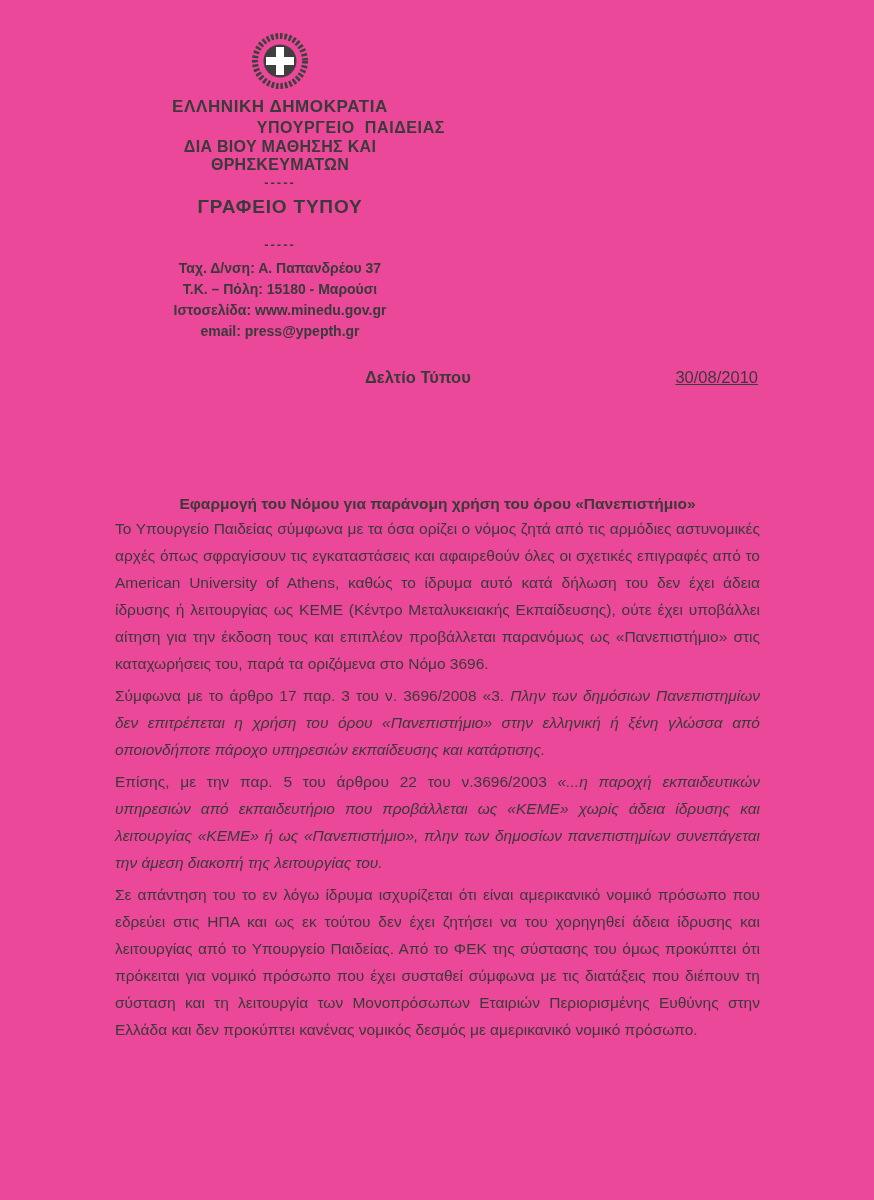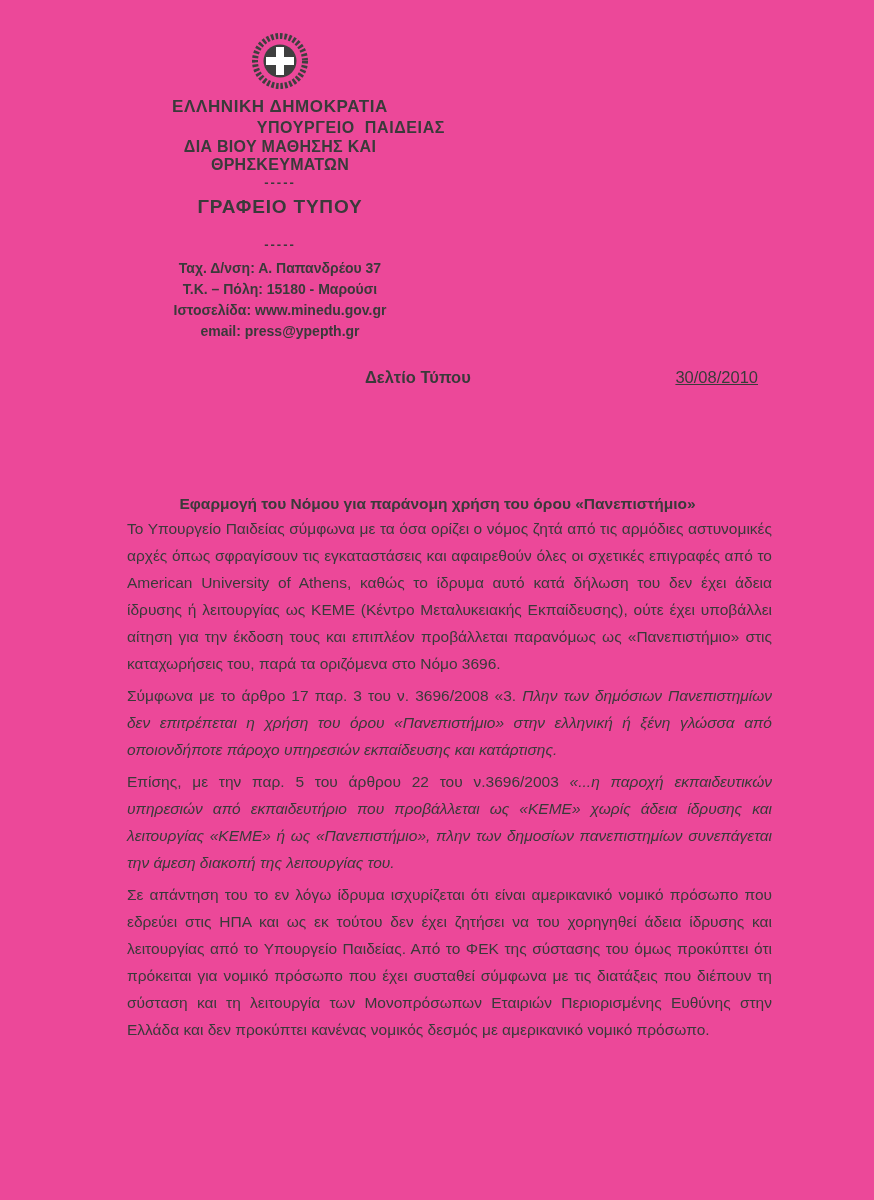--- a/index.html
+++ b/index.html
@@ -112,21 +112,21 @@
     text-align: center;
     font-size: 15.5px;
     font-weight: 700;
     margin-top: 43px;
   }
 
   
   .doc-body {
     position: absolute;
     top: 515px;
-    left: 127px;
+    left: 115px;
     width: 645px;
   }
   .para {
     margin: 0 0 5px 0;
     font-size: 15.5px;
     line-height: 27px;
     text-align: justify;
   }
   .para .it {
     font-style: italic;

